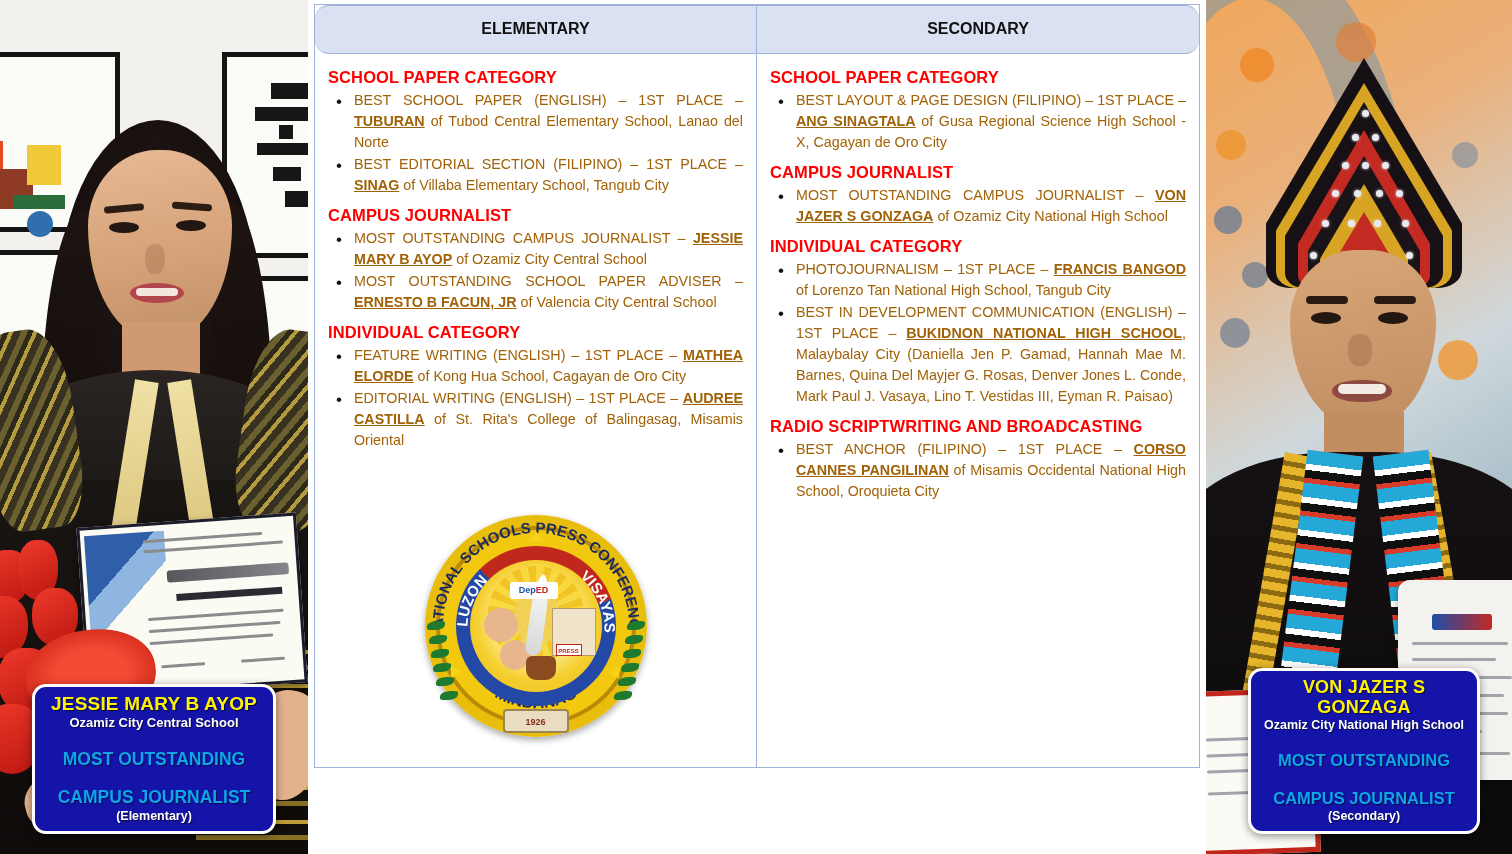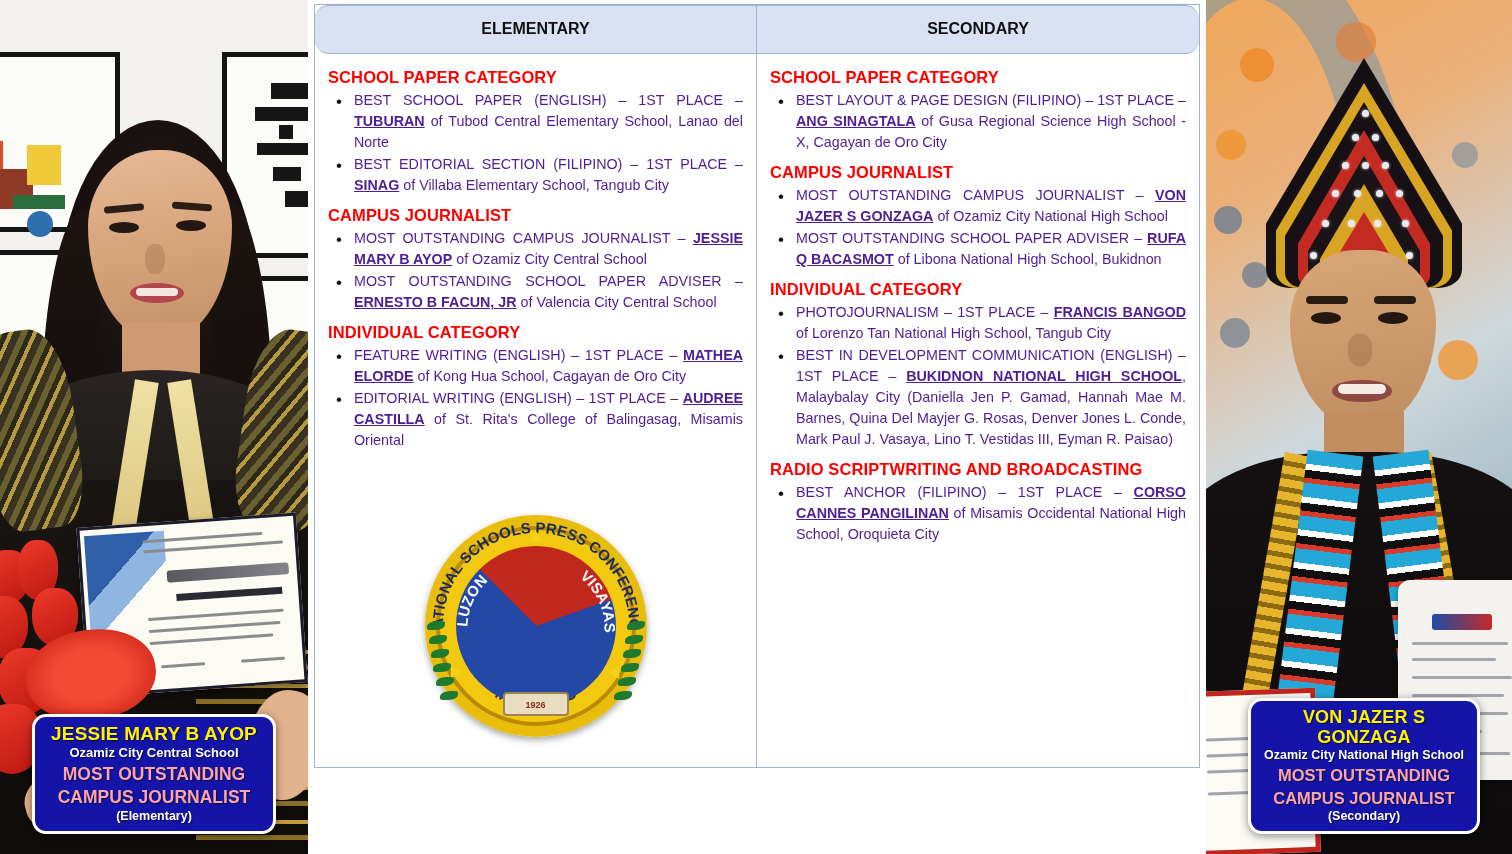--- a/index.html
+++ b/index.html
@@ -152,21 +152,21 @@
 
   .cols { display:flex; border-top:0; height:713px; }
   .col { flex:0 0 50%; padding:12px 13px 0 13px; position:relative; }
   .col.left { border-right:1px solid #9fb3d9; }
 
   .cat { color:#FF0000; font-weight:bold; font-size:16.5px; margin:10px 0 3px; letter-spacing:.1px; }
   .cat.first { margin-top:2px; }
 
   ul.items { list-style:none; margin:0 0 0 0; padding:0; }
   ul.items li { position:relative; padding-left:26px; margin:0 0 1px 0;
-    font-size:14.3px; line-height:1.47; color:#4c1d95; text-align:justify; }
+    font-size:14.3px; line-height:1.47; color:#a16207; text-align:justify; }
   ul.items li::before { content:"\2022"; position:absolute; left:8px; top:-1px;
     font-size:17px; line-height:1.5; color:#111; }
   ul.items li b { font-weight:bold; text-decoration:underline; }
   .nj { text-align:left; }
 
   .logo-wrap { position:absolute; left:50%; transform:translateX(-50%);
     bottom:30px; width:222px; height:222px; }
   .seal { position:absolute; inset:0; border-radius:50%;
     background:radial-gradient(circle at 50% 50%, #f6d019 0 47%, #e8bd0c 47% 100%);
     box-shadow:0 3px 7px rgba(0,0,0,.35); }
@@ -194,39 +194,39 @@
   .newspaper { position:absolute; left:82px; top:48px; width:44px; height:48px;
     background:#efe3c9; border:1px solid #b39a6a; }
   .pressbadge { position:absolute; left:86px; top:84px; width:26px; height:12px;
     background:#fff; border:1px solid #c0271d; font-size:6px; color:#c0271d; text-align:center; line-height:12px; font-weight:bold;}
   .arc-text { position:absolute; inset:0; }
   .arc-text text { font-family:"Liberation Sans", sans-serif; font-weight:bold; fill:#1b2a5e; }
   .laurel { position:absolute; width:26px; height:96px; }
   .laurel-l { left:2px; top:104px; }
   .laurel-r { right:2px; top:104px; }
   .leaf { position:absolute; width:18px; height:9px; background:#1e7a2e; border-radius:60% 20% 60% 20%; }
-  .scroll-base { position:absolute; left:50%; transform:translateX(-50%); bottom:21px;
+  .scroll-base { position:absolute; left:50%; transform:translateX(-50%); bottom:4px;
     width:66px; height:24px; background:#e8ddc0; border:2px solid #9d8450; border-radius:4px;
     font-size:9px; font-weight:bold; color:#8b2d1f; text-align:center; line-height:22px; }
   .star { position:absolute; width:0; height:0; border-left:7px solid transparent;
     border-right:7px solid transparent; border-bottom:11px solid #f5d117; }
 
   
   .plate { position:absolute; background:#1414a8; border:3px solid #ffffff;
     border-radius:14px; text-align:center; box-shadow:0 2px 8px rgba(0,0,0,.45);
     padding:6px 8px 7px; }
   .plate-left  { left:32px;  bottom:20px; width:244px; }
   .plate-right { left:1248px; bottom:20px; width:232px; }
   .plate .nm { color:#FFF200; font-weight:bold; font-size:19px; line-height:1.12;
     text-shadow:1px 1px 1px rgba(0,0,0,.6); letter-spacing:.2px; }
   .plate-right .nm { font-size:18px; }
   .plate .sch { color:#ffffff; font-weight:bold; font-size:13px; line-height:1.22; margin-top:1px;
     text-shadow:1px 1px 1px rgba(0,0,0,.55); }
   .plate-right .sch { font-size:12.5px; }
-  .plate .aw { color:#fca5a5; font-weight:bold; font-size:17.5px; line-height:1.18; margin-top:3px;
+  .plate .aw { color:#0ea5e9; font-weight:bold; font-size:17.5px; line-height:1.18; margin-top:18px;
     text-shadow:1px 1px 1px rgba(0,0,0,.55); }
   .plate-right .aw { font-size:16.5px; }
   .plate .lv { color:#ffffff; font-weight:bold; font-size:12.5px; line-height:1.2; margin-top:1px;
     text-shadow:1px 1px 1px rgba(0,0,0,.55); }
 </style>
 </head>
 <body>
 
 <div class="stage">
 
@@ -415,20 +415,31 @@
             <div class="seal-inner">
               <svg viewBox="0 0 160 160" style="position:absolute;inset:0;">
                 <defs>
                   <path id="arcL" d="M 16,106 A 64,64 0 0 1 54,22"></path>
                   <path id="arcR" d="M 106,22 A 64,64 0 0 1 144,106"></path>
                 </defs>
                 <text font-size="15" font-weight="bold" fill="#ffffff" font-family="Liberation Sans, sans-serif"><textPath href="#arcL" startOffset="50%" text-anchor="middle" id="seal-left">LUZON</textPath></text>
                 <text font-size="15" font-weight="bold" fill="#ffffff" font-family="Liberation Sans, sans-serif"><textPath href="#arcR" startOffset="50%" text-anchor="middle" id="seal-right">VISAYAS</textPath></text>
               </svg>
             </div>
+            <div class="seal-core">
+              <div class="rays"></div>
+              <div class="sun-face"></div>
+              <div class="kid kid1"></div>
+              <div class="kid kid2"></div>
+              <div class="quill"></div>
+              <div class="inkpot"></div>
+              <div class="newspaper"></div>
+              <div class="deped"><span>Dep</span><i>ED</i></div>
+              <div class="pressbadge">PRESS</div>
+            </div>
             <div class="star" style="left:104px;top:16px;"></div>
             <div class="star" style="left:22px;top:150px;transform:rotate(-30deg);"></div>
             <div class="star" style="left:184px;top:150px;transform:rotate(30deg);"></div>
             <div class="laurel laurel-l">
               <div class="leaf" style="left:0;top:2px;"></div>
                 <div class="leaf" style="left:2px;top:16px;"></div>
               <div class="leaf" style="left:4px;top:30px;"></div>
                 <div class="leaf" style="left:6px;top:44px;"></div>
               <div class="leaf" style="left:9px;top:58px;"></div>
                 <div class="leaf" style="left:13px;top:72px;"></div>
@@ -445,21 +456,20 @@
           </div>
         </div>
         <div class="col" id="col-sec">
             <div class="cat first">SCHOOL PAPER CATEGORY</div>
             <ul class="items">
               <li><span>BEST LAYOUT &amp; PAGE DESIGN (FILIPINO) – 1ST PLACE – </span><b>ANG SINAGTALA</b><span> of Gusa Regional Science High School - X, Cagayan de Oro City</span></li>
             </ul>
             <div class="cat">CAMPUS JOURNALIST</div>
             <ul class="items">
               <li class="nj"><span>MOST OUTSTANDING CAMPUS JOURNALIST – </span><b>VON JAZER S GONZAGA</b><span> of Ozamiz City National High School</span></li>
-              <li class="nj"><span>MOST OUTSTANDING SCHOOL PAPER ADVISER – </span><b>RUFA Q BACASMOT</b><span> of Libona National High School, Bukidnon</span></li>
             </ul>
             <div class="cat">INDIVIDUAL CATEGORY</div>
             <ul class="items">
               <li class="nj"><span>PHOTOJOURNALISM – 1ST PLACE – </span><b>FRANCIS BANGOD</b><span> of Lorenzo Tan National High School, Tangub City</span></li>
             </ul>
             <ul class="items">
               <li><span>BEST IN DEVELOPMENT COMMUNICATION (ENGLISH) – 1ST PLACE – </span><b>BUKIDNON NATIONAL HIGH SCHOOL</b><span>, Malaybalay City (Daniella Jen P. Gamad, Hannah Mae M. Barnes, Quina Del Mayjer G. Rosas, Denver Jones L. Conde, Mark Paul J. Vasaya, Lino T. Vestidas III, Eyman R. Paisao)</span></li>
             </ul>
             <div class="cat">RADIO SCRIPTWRITING AND BROADCASTING</div>
             <ul class="items">

